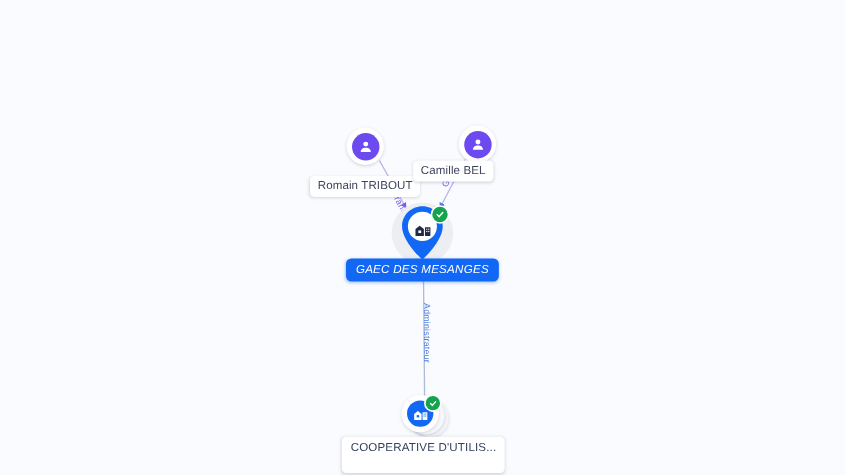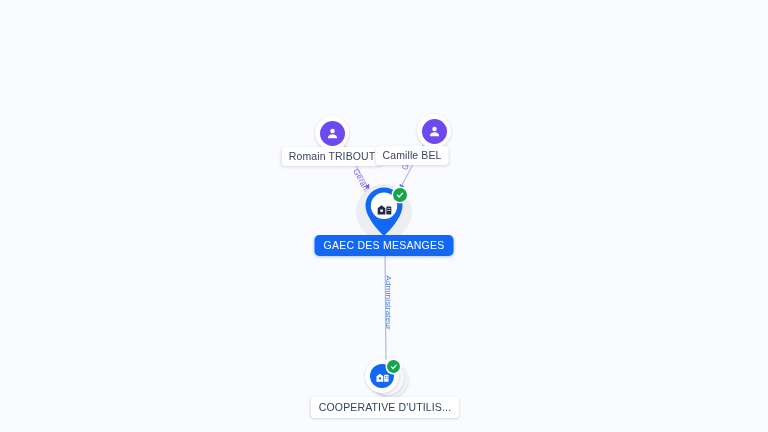--- a/index.html
+++ b/index.html
@@ -44,26 +44,27 @@
     letter-spacing:.1px;
   }
   .pill.company{
     background:#1268f5;
     color:#ffffff;
     font-size:10.5px;
     letter-spacing:.25px;
     border-radius:5px;
     padding:4px 9px 5px 9px;
     box-shadow:0 1px 3px rgba(18,104,245,.35);
+    font-style:italic;
   }
   .pill.coop{
     color:#33405e;
     font-size:10.5px;
     letter-spacing:.15px;
-    padding:4px 8px 5px 8px;
+    padding:4px 8px 17px 8px;
   }
 
   
   .pin-wrap{position:relative;width:56px;height:56px;}
   .halo{
     position:absolute;left:0;top:0;width:56px;height:56px;
     border-radius:50%;
     background:#eceef2;
   }
   .pin-svg{position:absolute;left:6px;top:2px;}
@@ -144,21 +145,21 @@
 <div class="node" style="left:332px;top:133px;">
   <div class="person-badge">
     <div class="person-disc">
       <svg width="15" height="15" viewBox="0 0 24 24" fill="#ffffff">
         <circle cx="12" cy="8" r="3.6"></circle>
         <path d="M4.6 19.5c0-4.1 3.4-6.2 7.4-6.2s7.4 2.1 7.4 6.2z"></path>
       </svg>
     </div>
   </div>
 </div>
-<div class="pill" style="left:332px;top:147px;">Romain TRIBOUT</div>
+<div class="pill" style="left:332px;top:160px;">Romain TRIBOUT</div>
 
 <div class="node" style="left:434px;top:131px;">
   <div class="person-badge">
     <div class="person-disc">
       <svg width="15" height="15" viewBox="0 0 24 24" fill="#ffffff">
         <circle cx="12" cy="8" r="3.6"></circle>
         <path d="M4.6 19.5c0-4.1 3.4-6.2 7.4-6.2s7.4 2.1 7.4 6.2z"></path>
       </svg>
     </div>
   </div>

